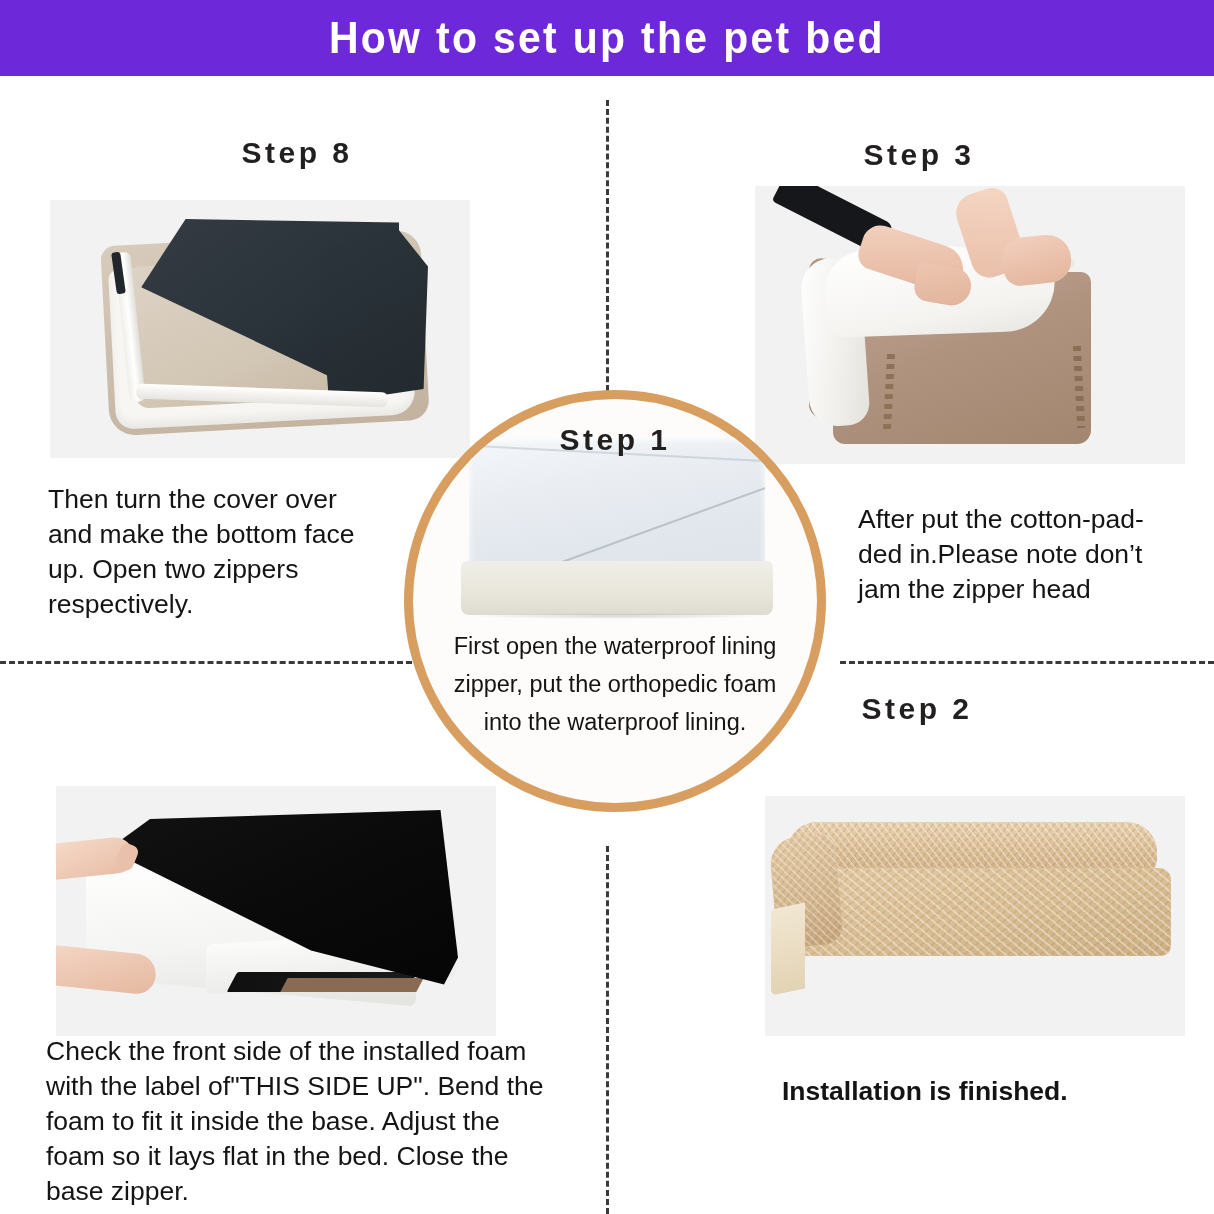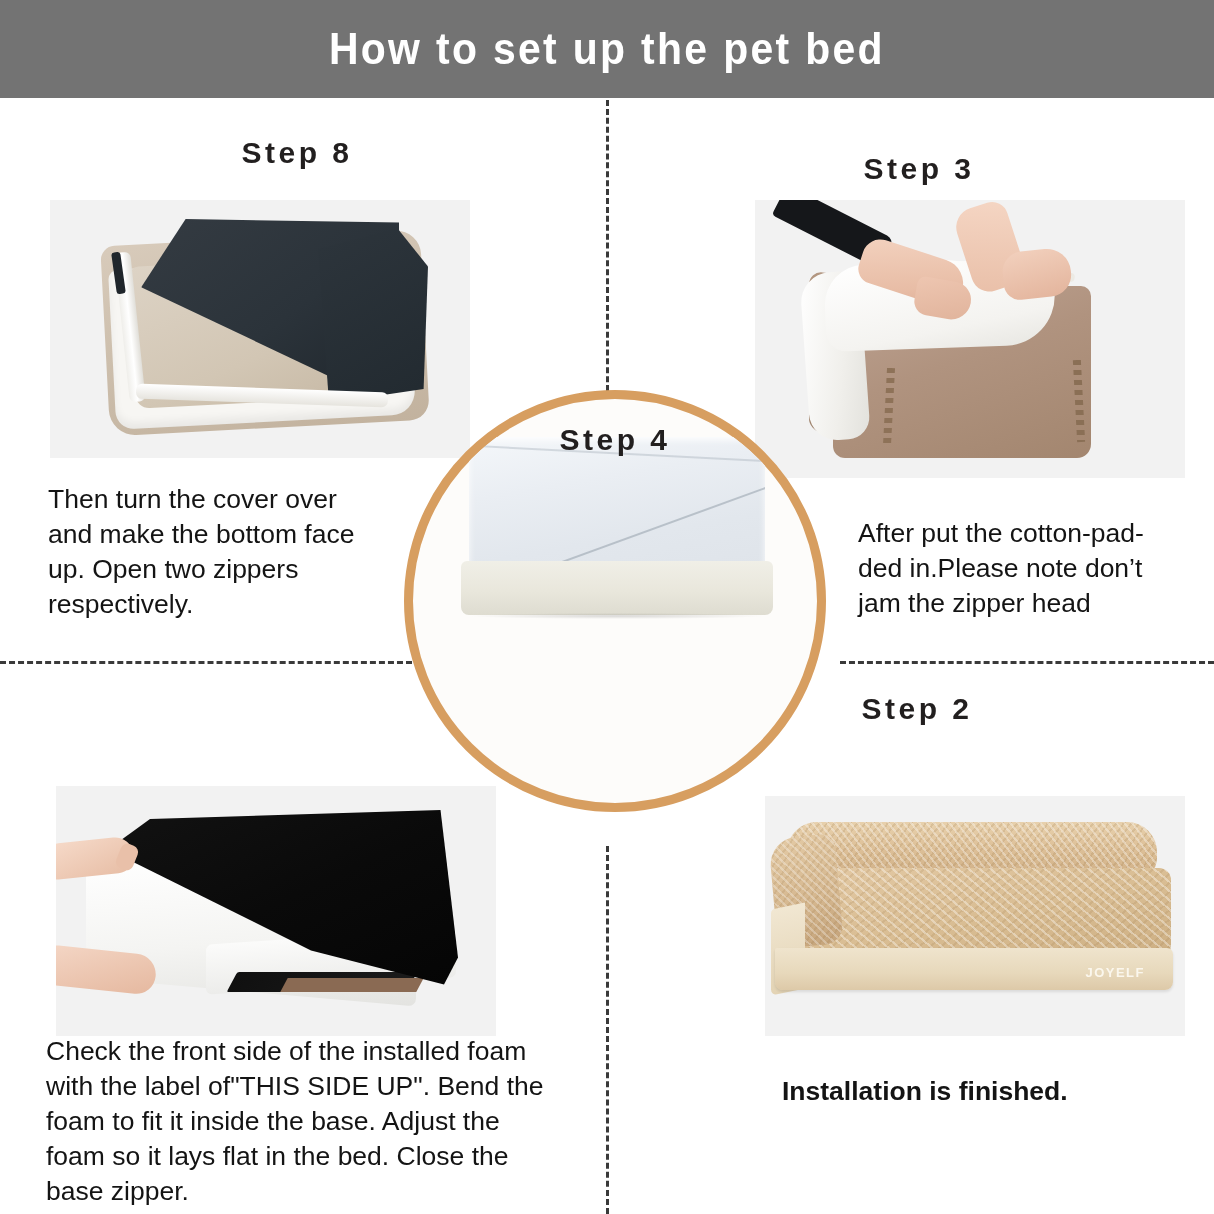--- a/index.html
+++ b/index.html
@@ -18,22 +18,22 @@
     width: 1214px;
     height: 1214px;
     background: #ffffff;
   }
 
   
   .header-bar {
     position: absolute;
     left: 0; top: 0;
     width: 1214px;
-    height: 98px;
-    background: #737373;
+    height: 76px;
+    background: #6d28d9;
     display: flex;
     align-items: center;
     justify-content: center;
   }
   .header-title {
     color: #ffffff;
     font-family: "Liberation Sans Narrow", "Liberation Sans", sans-serif;
     font-size: 44px;
     font-weight: bold;
     letter-spacing: 2.5px;
@@ -71,21 +71,21 @@
     left: 840px;
     top: 661px;
     width: 374px;
     height: 0;
     border-top: 3px dashed #3a3a3a;
   }
 
   
   .quad { position: absolute; }
   .quad-step2 { left: 0px;   top: 104px; width: 606px; height: 558px; }
-  .quad-step3 { left: 610px; top: 118px; width: 604px; height: 558px; }
+  .quad-step3 { left: 610px; top: 104px; width: 604px; height: 558px; }
   .quad-step4 { left: 0px;   top: 666px; width: 606px; height: 548px; }
   .quad-step5 { left: 610px; top: 666px; width: 604px; height: 548px; }
 
   .step-heading {
     font-size: 30px;
     font-weight: bold;
     color: #221f1f;
     letter-spacing: 3.5px;
     text-align: center;
   }
@@ -494,30 +494,30 @@
   <div class="quad quad-step5">
     <div class="step-heading step-heading-s5">Step 2</div>
     <div class="photo ph-s5">
       <div class="s5-bolster"></div>
       <div class="s5-bolster-tex"></div>
       <div class="s5-seat"></div>
       <div class="s5-seat-tex"></div>
       <div class="s5-bolster-left"></div>
       <div class="s5-bolster-left-tex"></div>
       <div class="s5-base-left"></div>
-      <div class="s5-base">
-        <div class="s5-logo">JOYELF</div>
-      </div>
     </div>
     <div class="step-text text-s5">Installation is finished.</div>
   </div>
 
   <div class="circle">
-    <div class="circle-title">Step 4</div>
+    <div class="circle-title">Step 1</div>
     <div class="circle-photo">
       <div class="c1-foam-top"></div>
       <div class="c1-crease"></div>
       <div class="c1-foam-base"></div>
       <div class="c1-shadow"></div>
     </div>
+    <div class="circle-text">First open the waterproof lining
+zipper, put the orthopedic foam
+into the waterproof lining.</div>
   </div>
 
 </div>
 
 </body></html>

